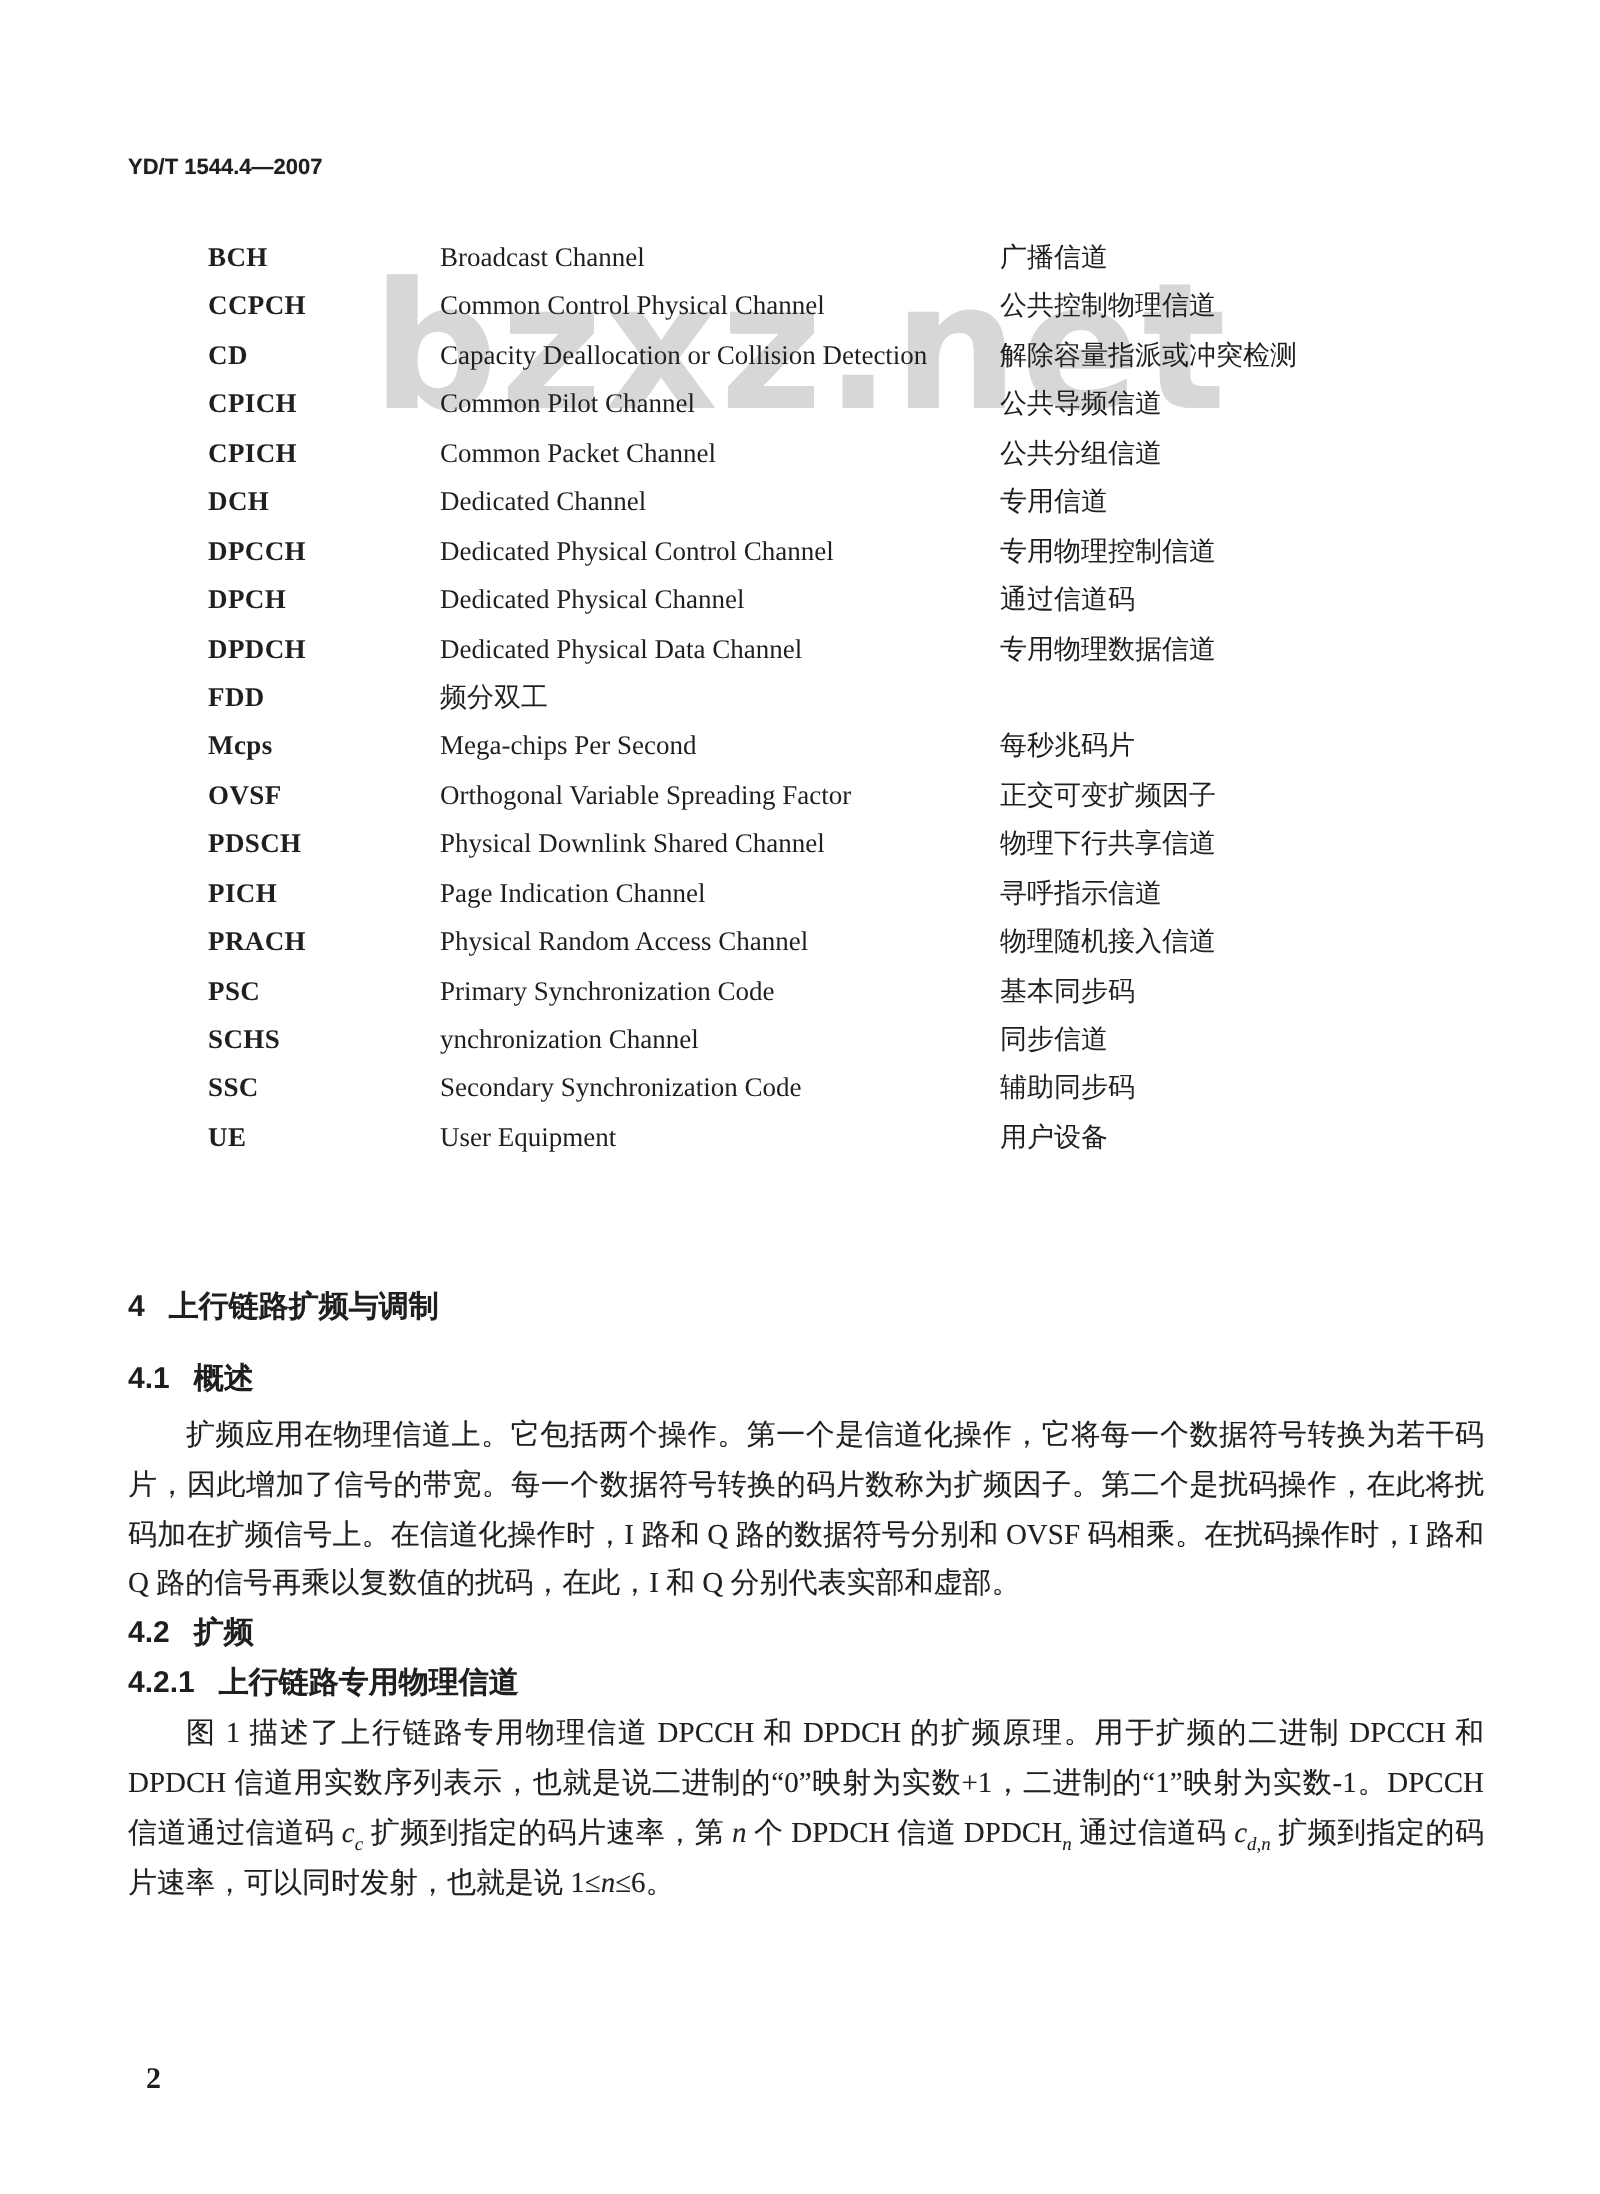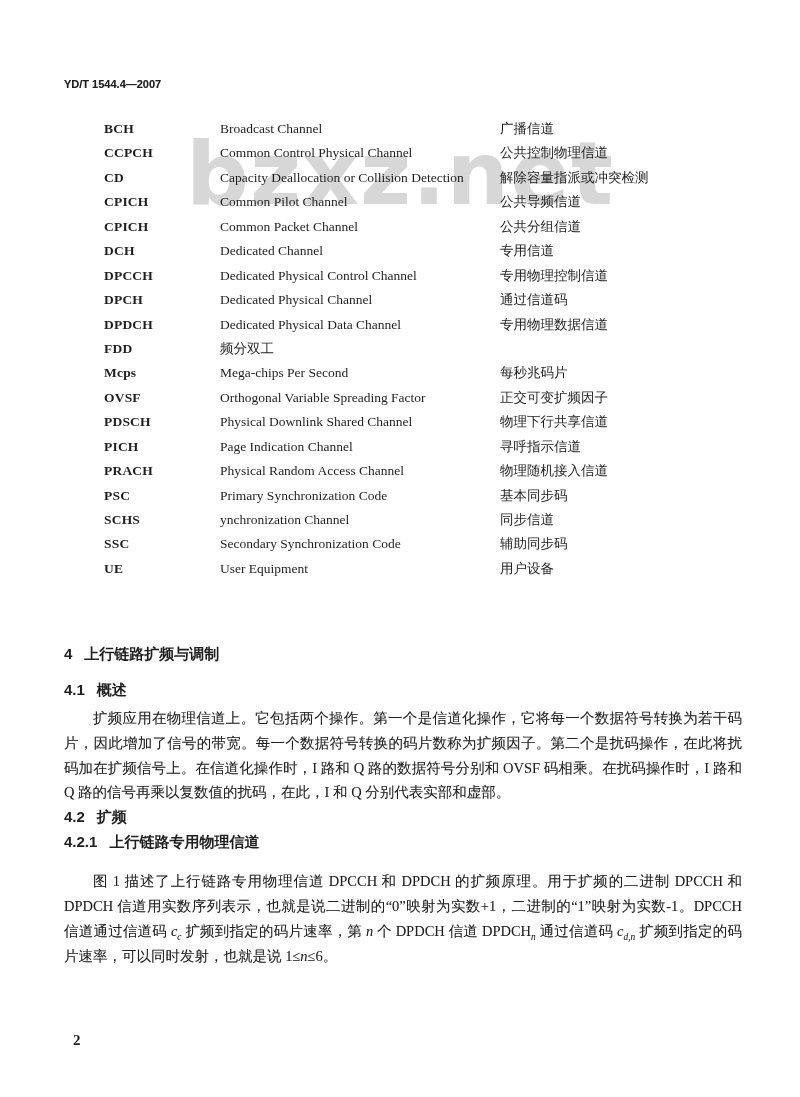--- a/index.html
+++ b/index.html
@@ -44,21 +44,21 @@
   .content { position: absolute; left: 64px; top: 644px; width: 678px; z-index: 1; }
   .sec-h {
     font-family: "Liberation Sans", "DejaVu Sans", sans-serif;
     font-weight: 700; font-size: 15px; line-height: 20px;
   }
   .sec-h .sec-num { margin-right: 12px; }
   #h4   { margin: 0 0 16px 0; }
   #h41  { margin: 0 0 6px 0; }
   #p41  { margin: 0 0 2px 0; }
   #h42  { margin: 0 0 5px 0; }
-  #h421 { margin: 0 0 17px 0; }
+  #h421 { margin: 0 0 3px 0; }
   #p421 { margin: 0; }
 
   .para {
     font-size: 14.5px; line-height: 24.8px;
     text-align: justify; text-indent: 2em;
     text-shadow: 0 0 0.4px rgba(0,0,0,0.25);
   }
   .para sub { font-size: 0.65em; line-height: 0; }
 
   

